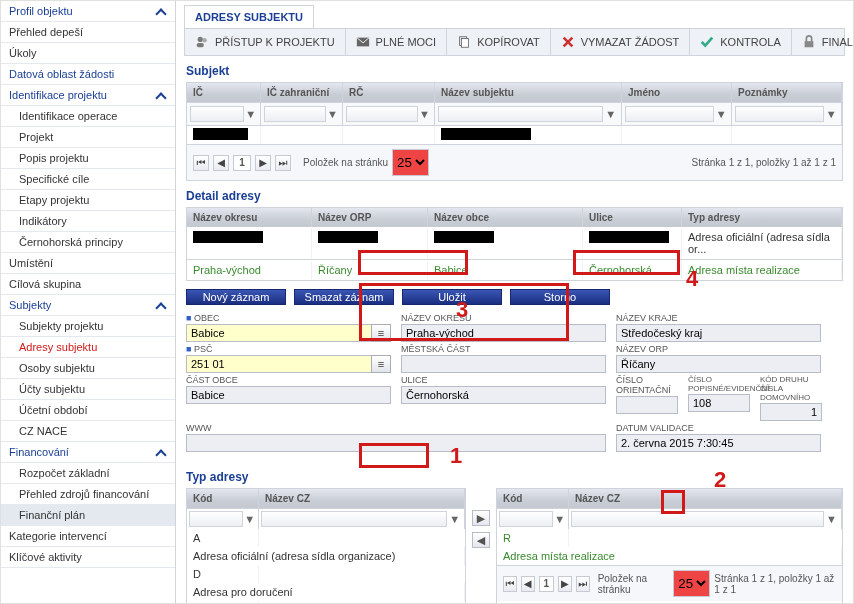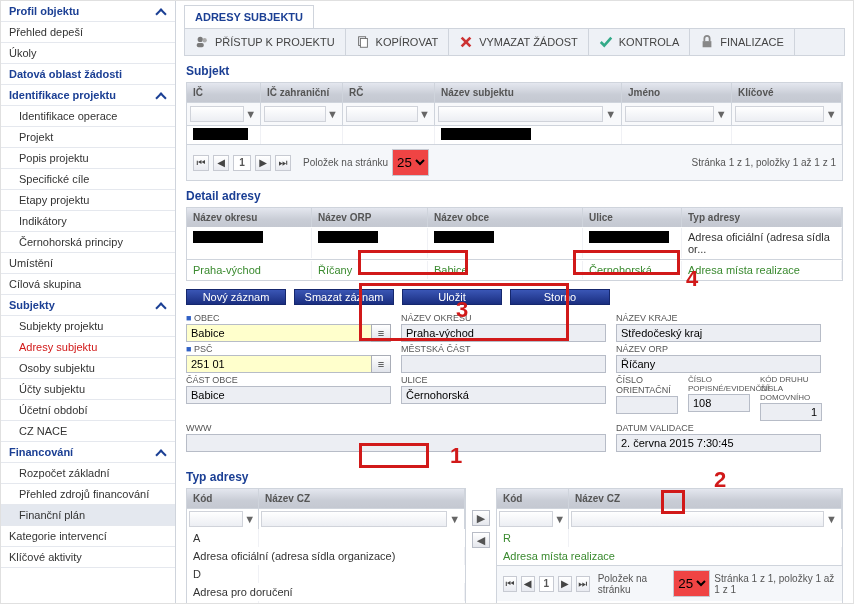--- a/index.html
+++ b/index.html
@@ -12,21 +12,21 @@
   --border:#cfd4dc;
   --header-grad: linear-gradient(#f3f6fb,#d8dee8);
   --cell-head-grad: linear-gradient(#e4e7ef,#c9cdd6 60%,#c4c8d1);
   --yellow:#ffffcc;
 }
 *{box-sizing:border-box}
 body{margin:0;font:11px Arial,Helvetica,sans-serif;color:#333;background:#fff}
 .layout{display:flex;width:854px;height:604px;overflow:hidden;border:1px solid #e0e0e0}
 .sidebar{width:175px;border-right:1px solid var(--border);font-size:11px;overflow:hidden}
 .side-item{display:flex;align-items:center;justify-content:space-between;padding:4px 8px;border-bottom:1px solid #e5e8ee;color:#333;cursor:pointer}
-.side-item.header{color:var(--blue);font-weight:bold}
+.side-item.header{color:var(--blue);font-weight:normal}
 .side-item.sub{padding-left:18px;color:#333}
 .side-item.selected{color:var(--red)}
 .chev{width:10px;height:10px;display:inline-block}
 .chev::before{content:"";display:inline-block;width:6px;height:6px;border-right:2px solid var(--blue);border-bottom:2px solid var(--blue);transform:rotate(45deg);position:relative;top:-2px}
 .chev.up::before{transform:rotate(-135deg);top:2px}
 .main{flex:1;position:relative;overflow:hidden}
 .tab{display:inline-block;margin:4px 0 0 8px;border:1px solid var(--border);border-bottom:none;padding:5px 10px;background:#fff;color:var(--blue);font-weight:bold;font-size:11px}
 .toolbar{display:flex;gap:0;align-items:center;border:1px solid var(--border);margin:0 8px;background:#eef1f6;height:28px}
 .tb-btn{display:flex;gap:6px;align-items:center;padding:0 10px;height:100%;border-right:1px solid var(--border);color:#444;font-size:11px;white-space:nowrap}
 .tb-btn svg{width:14px;height:14px}
@@ -130,20 +130,27 @@
       <div class="tb-btn">
           <svg viewBox="0 0 16 16">
             <circle cx="6" cy="5" r="3" fill="#7a7a7a"></circle>
             <circle cx="11" cy="6" r="2.5" fill="#aaa"></circle>
             <rect x="2" y="9" width="8" height="5" rx="2" fill="#7a7a7a"></rect>
           </svg>
           <span>PŘÍSTUP K PROJEKTU</span>
         </div>
       <div class="tb-btn">
           <svg viewBox="0 0 16 16">
+            <rect x="1" y="3" width="14" height="10" fill="#666"></rect>
+            <polyline points="1,3 8,9 15,3" fill="none" stroke="#fff"></polyline>
+          </svg>
+          <span>PLNÉ MOCI</span>
+        </div>
+      <div class="tb-btn">
+          <svg viewBox="0 0 16 16">
             <rect x="3" y="2" width="8" height="10" fill="none" stroke="#666"></rect>
             <rect x="5" y="4" width="8" height="10" fill="#fff" stroke="#666"></rect>
           </svg>
           <span>KOPÍROVAT</span>
         </div>
       <div class="tb-btn">
           <svg viewBox="0 0 16 16">
             <line x1="3" y1="3" x2="13" y2="13" stroke="#c33" stroke-width="3"></line>
             <line x1="13" y1="3" x2="3" y2="13" stroke="#c33" stroke-width="3"></line>
           </svg>
@@ -166,21 +173,21 @@
     </div>
 
     <div class="sec-title">Subjekt</div>
     <div class="grid">
       <div class="gh">
         <div class="cell c1">IČ</div>
         <div class="cell c2">IČ zahraniční</div>
         <div class="cell c3">RČ</div>
         <div class="cell c4">Název subjektu</div>
         <div class="cell c5">Jméno</div>
-        <div class="cell c6">Klíčové</div>
+        <div class="cell c6">Poznámky</div>
       </div>
       <div class="filters">
         <div class="cell c1" style="display:flex">
             <input style="">
             <span class="filticon">▼</span>
           </div>
         <div class="cell c2" style="display:flex">
             <input style="">
             <span class="filticon">▼</span>
           </div>

